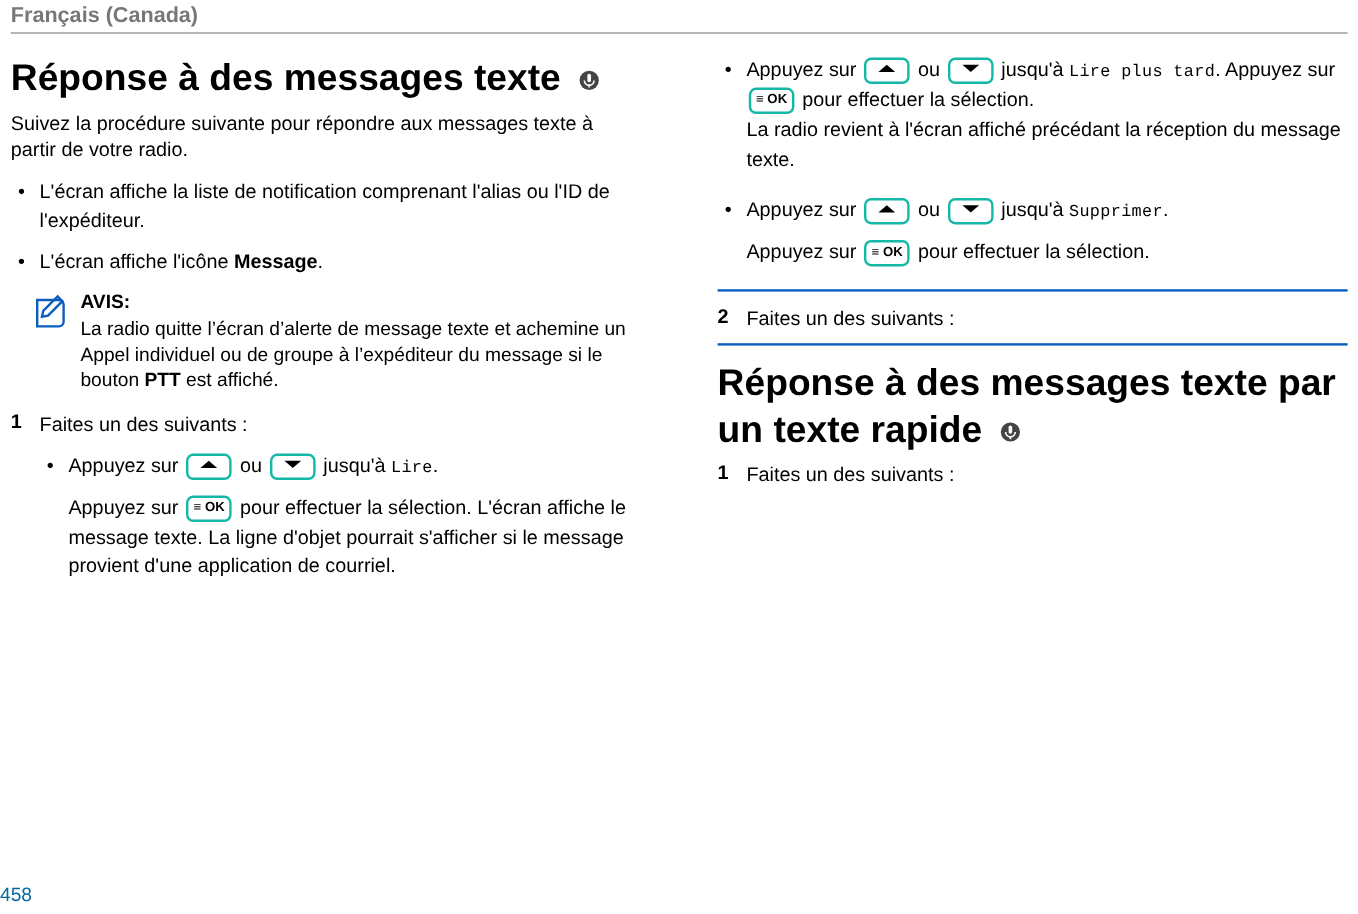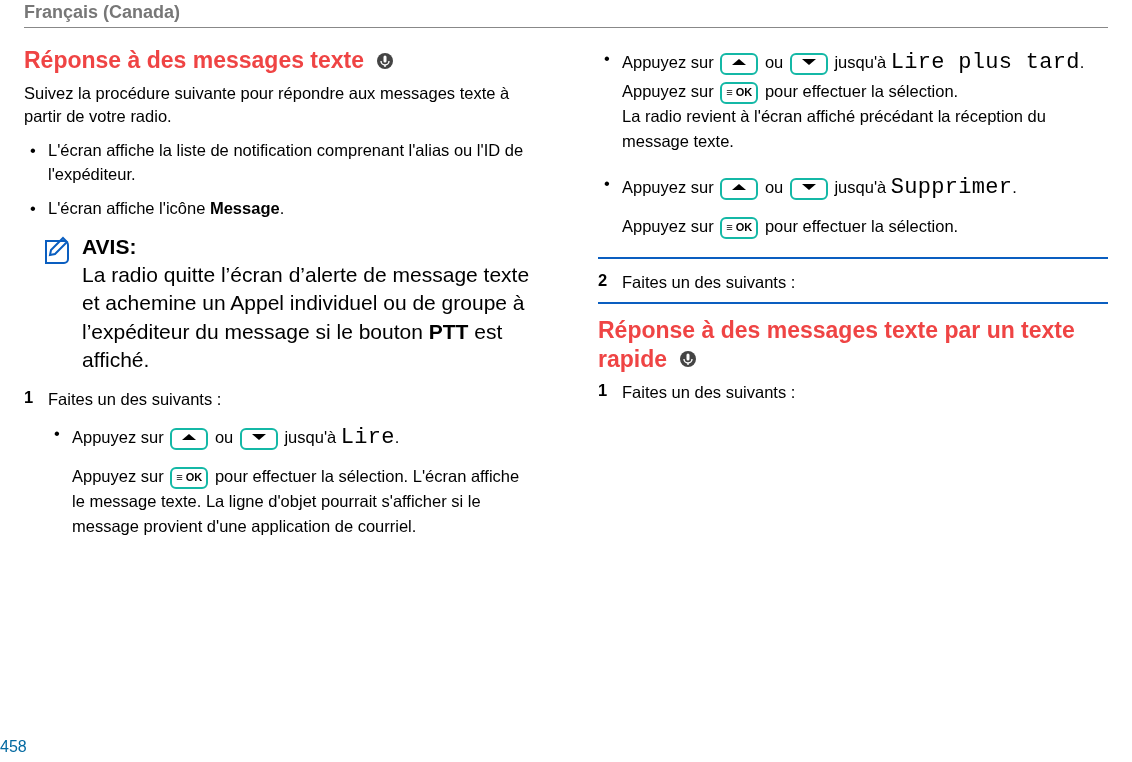--- a/index.html
+++ b/index.html
@@ -1,39 +1,39 @@
 <!DOCTYPE html>
 <html><head>
 <meta charset="utf-8">
 <style>
   html,body{margin:0;padding:0;background:#fff;color:#000;font-family:Arial,Helvetica,sans-serif;font-size:16px;}
-  .page{width:1132px;height:762px;position:relative;box-sizing:border-box;padding:0 24px;}
+  .page{width:1132px;height:762px;position:relative;box-sizing:border-box;padding:0 9px;}
   .hdr{color:#777;font-weight:700;font-size:18px;padding-top:2px;}
   .rule-top{border-bottom:1px solid #888;margin-top:4px;}
   .cols{display:flex;gap:64px;margin-top:18px;}
   .col{flex:1;min-width:0;}
-  h2.blue{color:#ef4444;font-weight:700;font-size:23px;margin:0 0 6px 0;line-height:1.25;}
+  h2.blue{color:#000000;font-weight:700;font-size:31px;margin:0 0 6px 0;line-height:1.25;}
   h2.blue .mic{display:inline-block;vertical-align:middle;margin-left:6px;}
   p{margin:0 0 12px 0;font-size:16.5px;line-height:1.35;}
   ul.dots{list-style:none;margin:0 0 12px 0;padding:0;}
   ul.dots>li{position:relative;padding-left:24px;margin-bottom:10px;font-size:16.5px;line-height:1.45;}
   ul.dots>li:before{content:"•";position:absolute;left:6px;top:0;}
   .avis{display:flex;align-items:flex-start;margin:2px 0 14px 16px;}
   .avis-icon{flex:0 0 auto;margin-right:8px;margin-top:2px;}
-  .avis-body{flex:1;font-size:21px;line-height:1.35;}
+  .avis-body{flex:1;font-size:16px;line-height:1.35;}
   .avis-body b{font-weight:700;}
   .step{display:flex;margin:6px 0 8px 0;}
   .step-num{flex:0 0 24px;font-weight:700;font-size:16.5px;}
   .step-body{flex:1;font-size:16.5px;line-height:1.4;}
   .sub{list-style:none;margin:10px 0 0 0;padding:0;}
   .sub>li{position:relative;padding-left:24px;margin-bottom:18px;font-size:16.5px;line-height:1.5;}
   .sub>li:before{content:"•";position:absolute;left:6px;top:0;}
   .key{display:inline-block;border:2px solid #14b8a6;border-radius:6px;min-width:28px;height:18px;line-height:16px;text-align:center;vertical-align:middle;font-size:11px;font-weight:700;padding:0 3px;margin:0 2px;position:relative;}
   .key svg{display:block;margin:0 auto;}
-  .mono{font-family:"Courier New",monospace;font-size:22px;letter-spacing:0.3px;}
+  .mono{font-family:"Courier New",monospace;font-size:14px;letter-spacing:0.3px;}
   .hr-thick{border-bottom:2px solid #0a5ec0;margin:6px 0 12px 0;}
   .pg{position:absolute;left:0;bottom:6px;color:#0369a1;font-weight:400;font-size:16px;}
   .inl{white-space:normal;}
   .btxt{font-weight:700;}
 </style>
 </head>
 <body>
 
 <div class="page">
   <div class="hdr">Français (Canada)</div>

